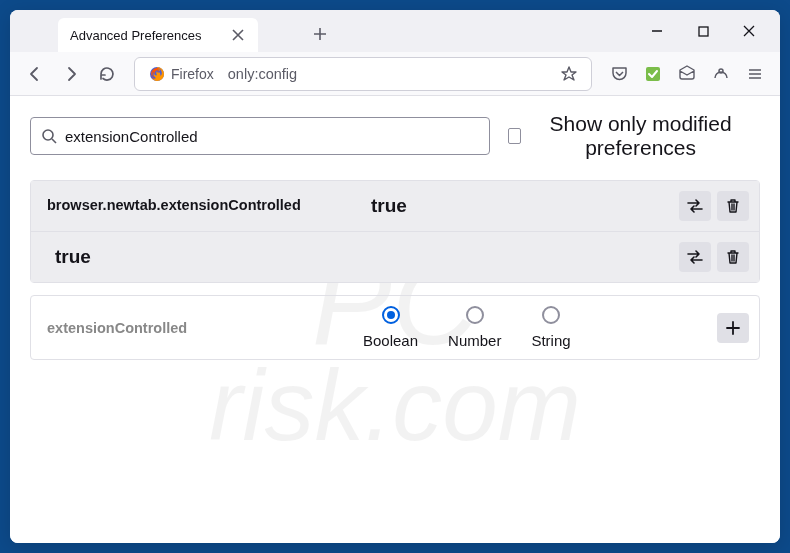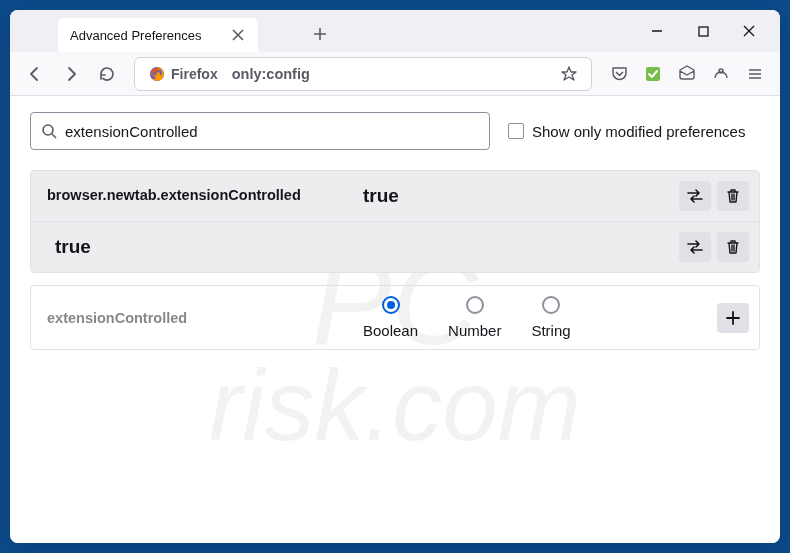--- a/index.html
+++ b/index.html
@@ -52,21 +52,20 @@
 .window-controls { margin-left: auto; display: flex; height: 42px; }
 .win-btn { width: 46px; height: 100%; display: flex; align-items: center; justify-content: center; color: #15141a; cursor: pointer; }
 .toolbar {
   height: 44px;
   background: #f9f9fb;
   border-bottom: 1px solid #e0e0e6;
   display: flex;
   align-items: center;
   padding: 0 8px;
   gap: 2px;
-  font-weight: bold;
 }
 .nav-btn { width: 34px; height: 34px; display: flex; align-items: center; justify-content: center; border-radius: 4px; color: #5b5b66; cursor: pointer; }
 .urlbar {
   flex: 1;
   height: 34px;
   background: #fff;
   border: 1px solid #cfcfd8;
   border-radius: 6px;
   margin: 0 8px;
   display: flex;
@@ -120,36 +119,36 @@
 }
 .search-icon-s { width: 16px; height: 16px; color: #5b5b66; }
 .search-input {
   border: none;
   outline: none;
   flex: 1;
   font-size: 15px;
   color: #15141a;
   background: transparent;
 }
-.checkbox-row { display: flex; align-items: center; gap: 8px; font-size: 15px; color: #15141a; cursor: pointer; text-align: center; }
+.checkbox-row { display: flex; align-items: center; font-size: 21px; color: #15141a; cursor: pointer; text-align: center; }
 .checkbox-box { width: 16px; height: 16px; border: 1.5px solid #8f8f9d; border-radius: 2px; background: #fff; }
 .pref-table {
   margin: 8px 20px;
   border: 1px solid #e0e0e6;
   border-radius: 4px;
   position: relative;
   z-index: 2;
 }
 .pref-row {
   display: flex;
   align-items: center;
   padding: 10px 10px 10px 16px;
   border-bottom: 1px solid #e0e0e6;
   background: #ededf0;
-  gap: 8px;
+  gap: 16px;
   min-height: 46px;
 }
 .pref-row:last-child { border-bottom: none; }
 .pref-name { font-weight: 700; font-size: 14.5px; color: #15141a; flex: 0 0 300px; word-break: break-word; line-height: 1.35; }
 .pref-value { font-weight: 700; font-size: 19px; color: #15141a; flex: 1; padding-left: 8px; }
 .pref-actions { display: flex; gap: 6px; }
 .action-btn { width: 32px; height: 30px; background: #e0e0e6; border: none; border-radius: 4px; display: flex; align-items: center; justify-content: center; cursor: pointer; color: #15141a; }
 .add-row {
   margin: 12px 20px;
   border: 1px solid #e0e0e6;

